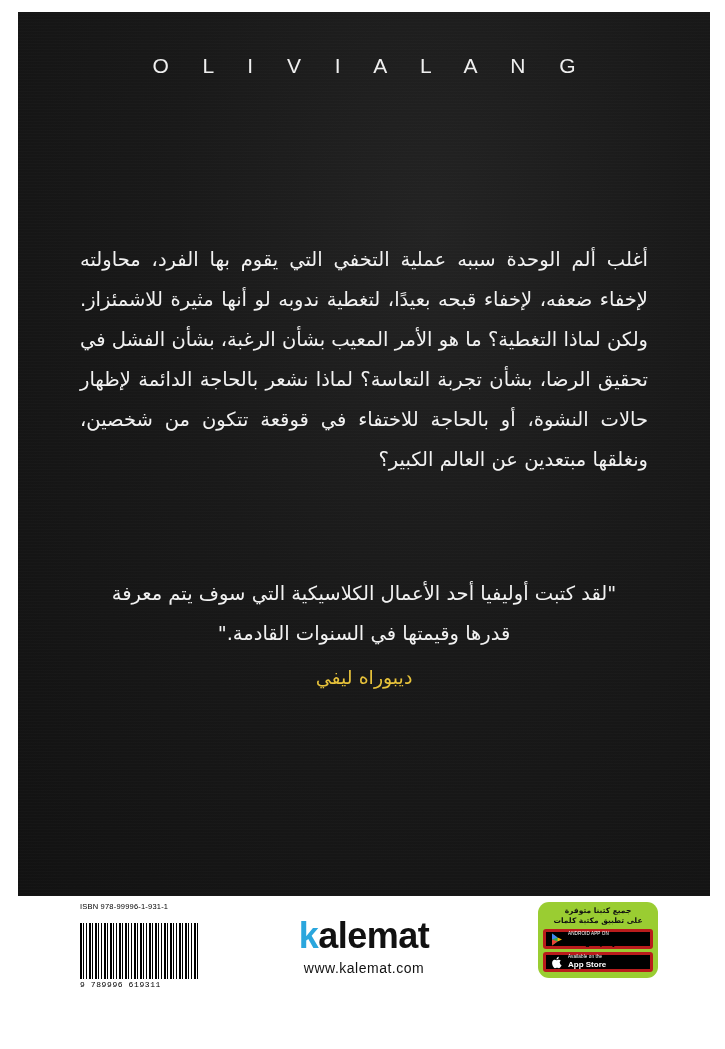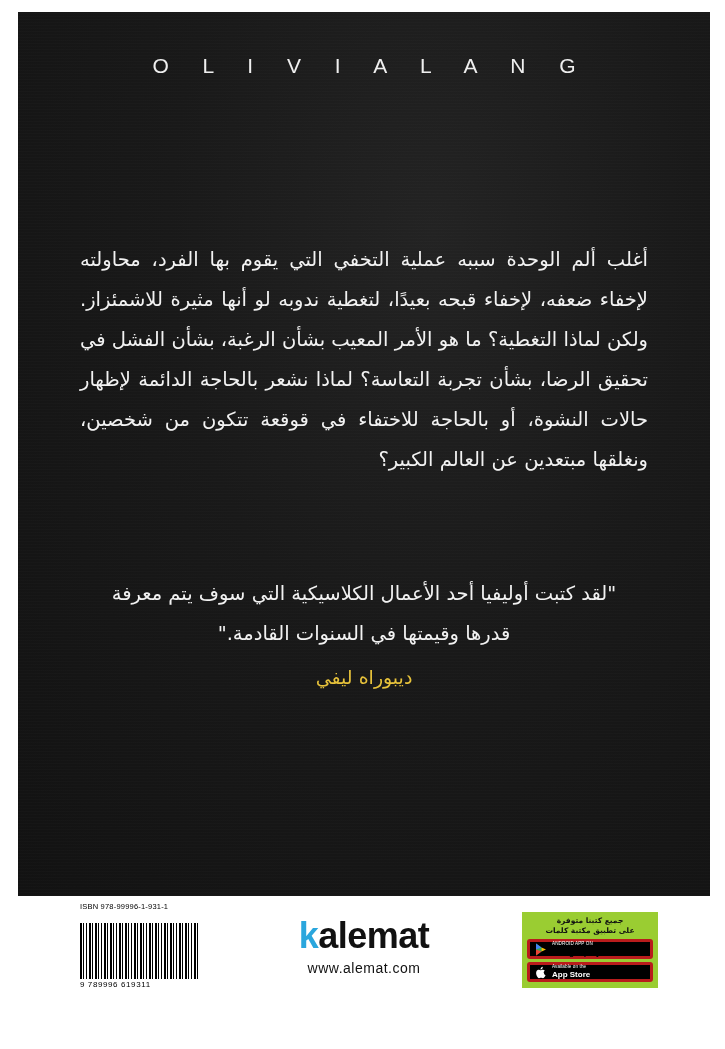--- a/index.html
+++ b/index.html
@@ -129,21 +129,21 @@
     height: 56px;
     background-image:
       repeating-linear-gradient(90deg,
         #000 0px, #000 2px, #fff 2px, #fff 3px,
         #000 3px, #000 4px, #fff 4px, #fff 6px,
         #000 6px, #000 7px, #fff 7px, #fff 9px,
         #000 9px, #000 11px, #fff 11px, #fff 12px,
         #000 12px, #000 13px, #fff 13px, #fff 15px);
   }
   .barcode-number {
-    font-family: Liberation Sans, sans-serif;
+    font-family: Liberation Mono, monospace;
     font-size: 8px;
     color: #000;
     letter-spacing: 0.6px;
     margin-top: 1px;
     white-space: nowrap;
   }
 
   
   .publisher {
     position: absolute;
@@ -170,26 +170,26 @@
     font-size: 14px;
     color: #111;
     letter-spacing: 0.5px;
     margin-top: 6px;
   }
 
   
   .apps-block {
     position: absolute;
     right: 52px;
-    top: 16px;
-    width: 136px;
+    top: 6px;
+    width: 120px;
     background: #9acd32;
     padding: 4px 5px 6px 5px;
     box-sizing: border-box;
-    border-radius: 0;
+    border-radius: 11px;
   }
   .apps-caption {
     direction: rtl;
     text-align: center;
     color: #111;
     font-family: "DejaVu Sans", sans-serif;
     font-size: 7.5px;
     line-height: 10px;
     font-weight: 700;
     margin-bottom: 3px;
@@ -273,21 +273,21 @@
   <div class="footer-strip">
 
     <div class="barcode-wrap">
       <div class="isbn-text">ISBN 978-99996-1-931-1</div>
       <div class="barcode-bars"></div>
       <div class="barcode-number">9 789996 619311</div>
     </div>
 
     <div class="publisher">
       <div class="publisher-name"><span class="mark">k</span><span>alemat</span></div>
-      <div class="publisher-url">www.alemat.com</div>
+      <div class="publisher-url">www.kalemat.com</div>
     </div>
 
     <div class="apps-block">
       <div class="apps-caption">
         <div>جميع كتبنا متوفرة</div>
         <div>على تطبيق مكتبة كلمات</div>
       </div>
 
       <div class="store-badge">
         <div class="store-icon">

